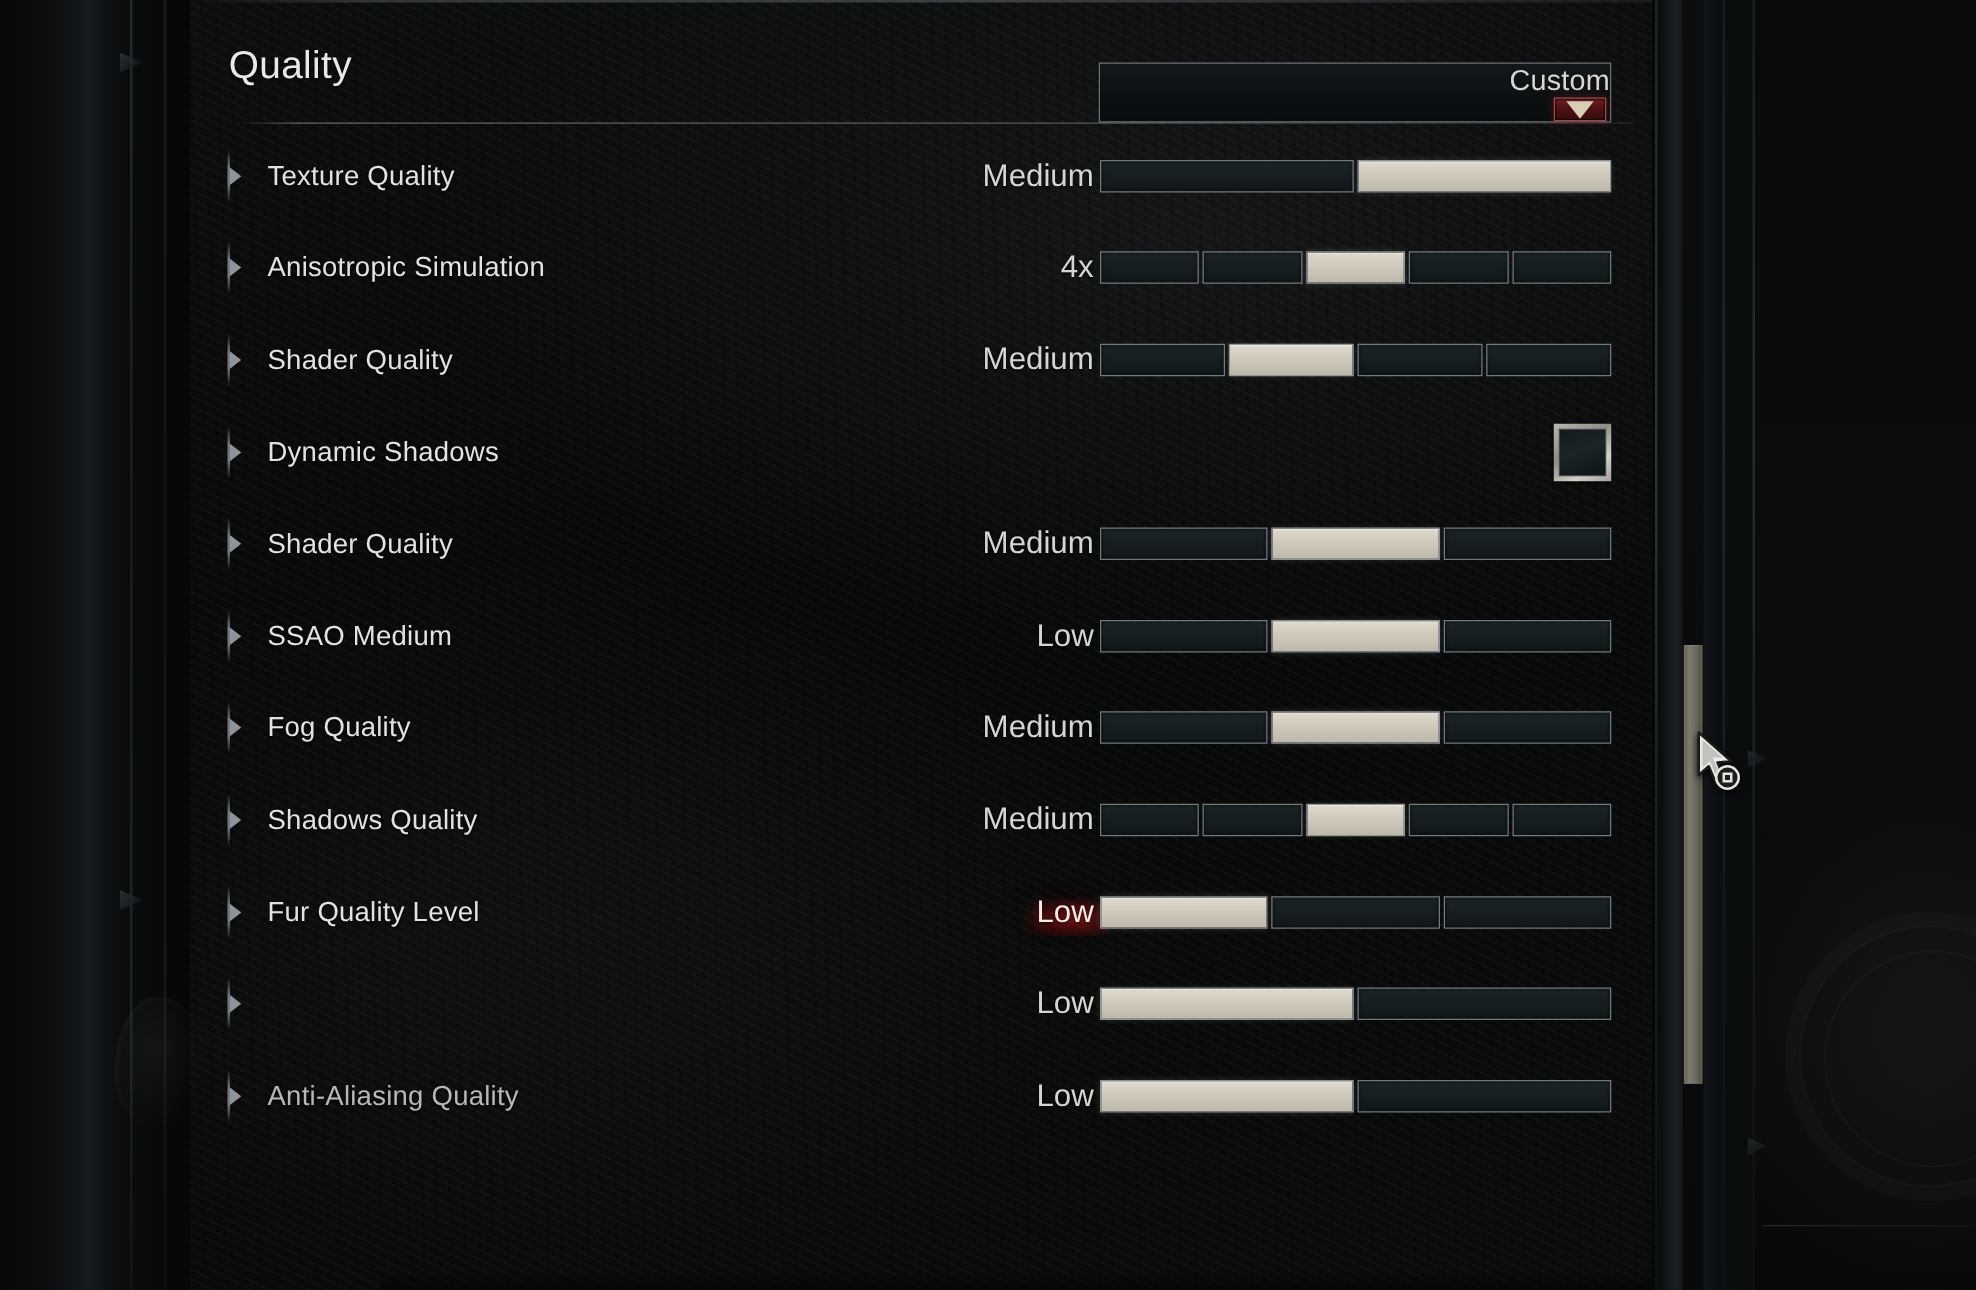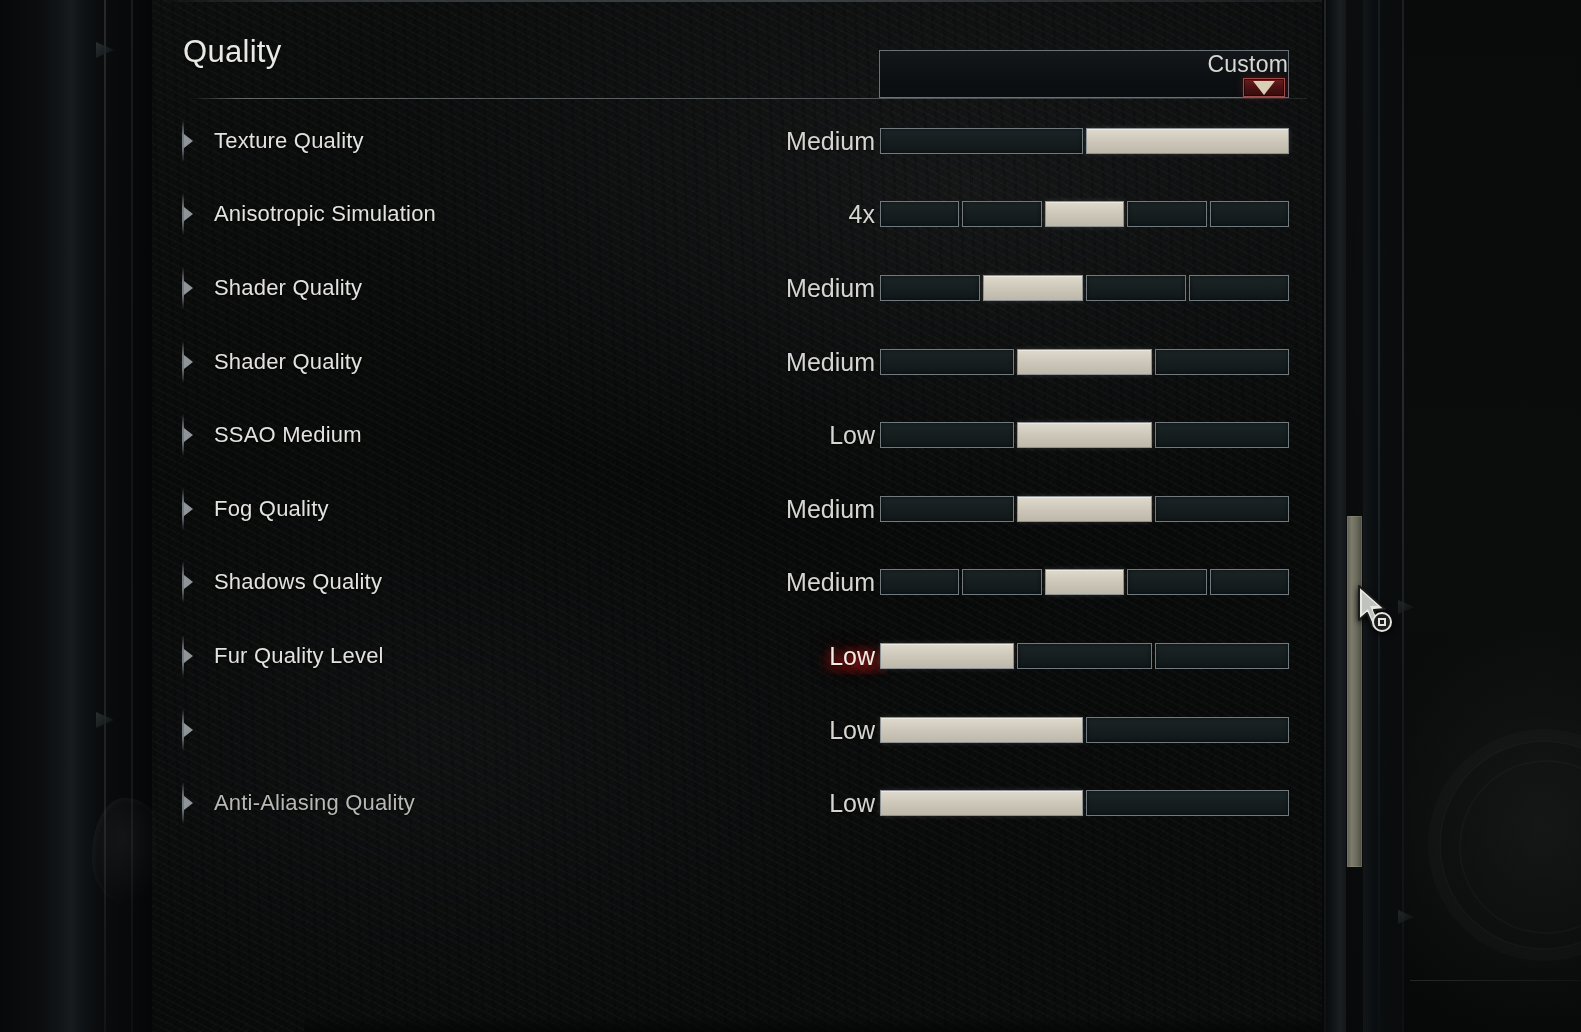--- a/index.html
+++ b/index.html
@@ -422,20 +422,30 @@
             <div class="seg on"></div>
             <div class="seg"></div>
             <div class="seg"></div>
           </div>
         </div>
         <div class="row">
           <div class="row-marker">
             <span class="bar"></span>
             <span class="tri"></span>
           </div>
+          <div class="row-label">Dynamic Shadows</div>
+          <div class="checkbox">
+            <div class="inner"></div>
+          </div>
+        </div>
+        <div class="row">
+          <div class="row-marker">
+            <span class="bar"></span>
+            <span class="tri"></span>
+          </div>
           <div class="row-label">Shader Quality</div>
           <div class="row-value">Medium</div>
           <div class="slider">
             <div class="seg"></div>
             <div class="seg on"></div>
             <div class="seg"></div>
           </div>
         </div>
         <div class="row">
           <div class="row-marker">

